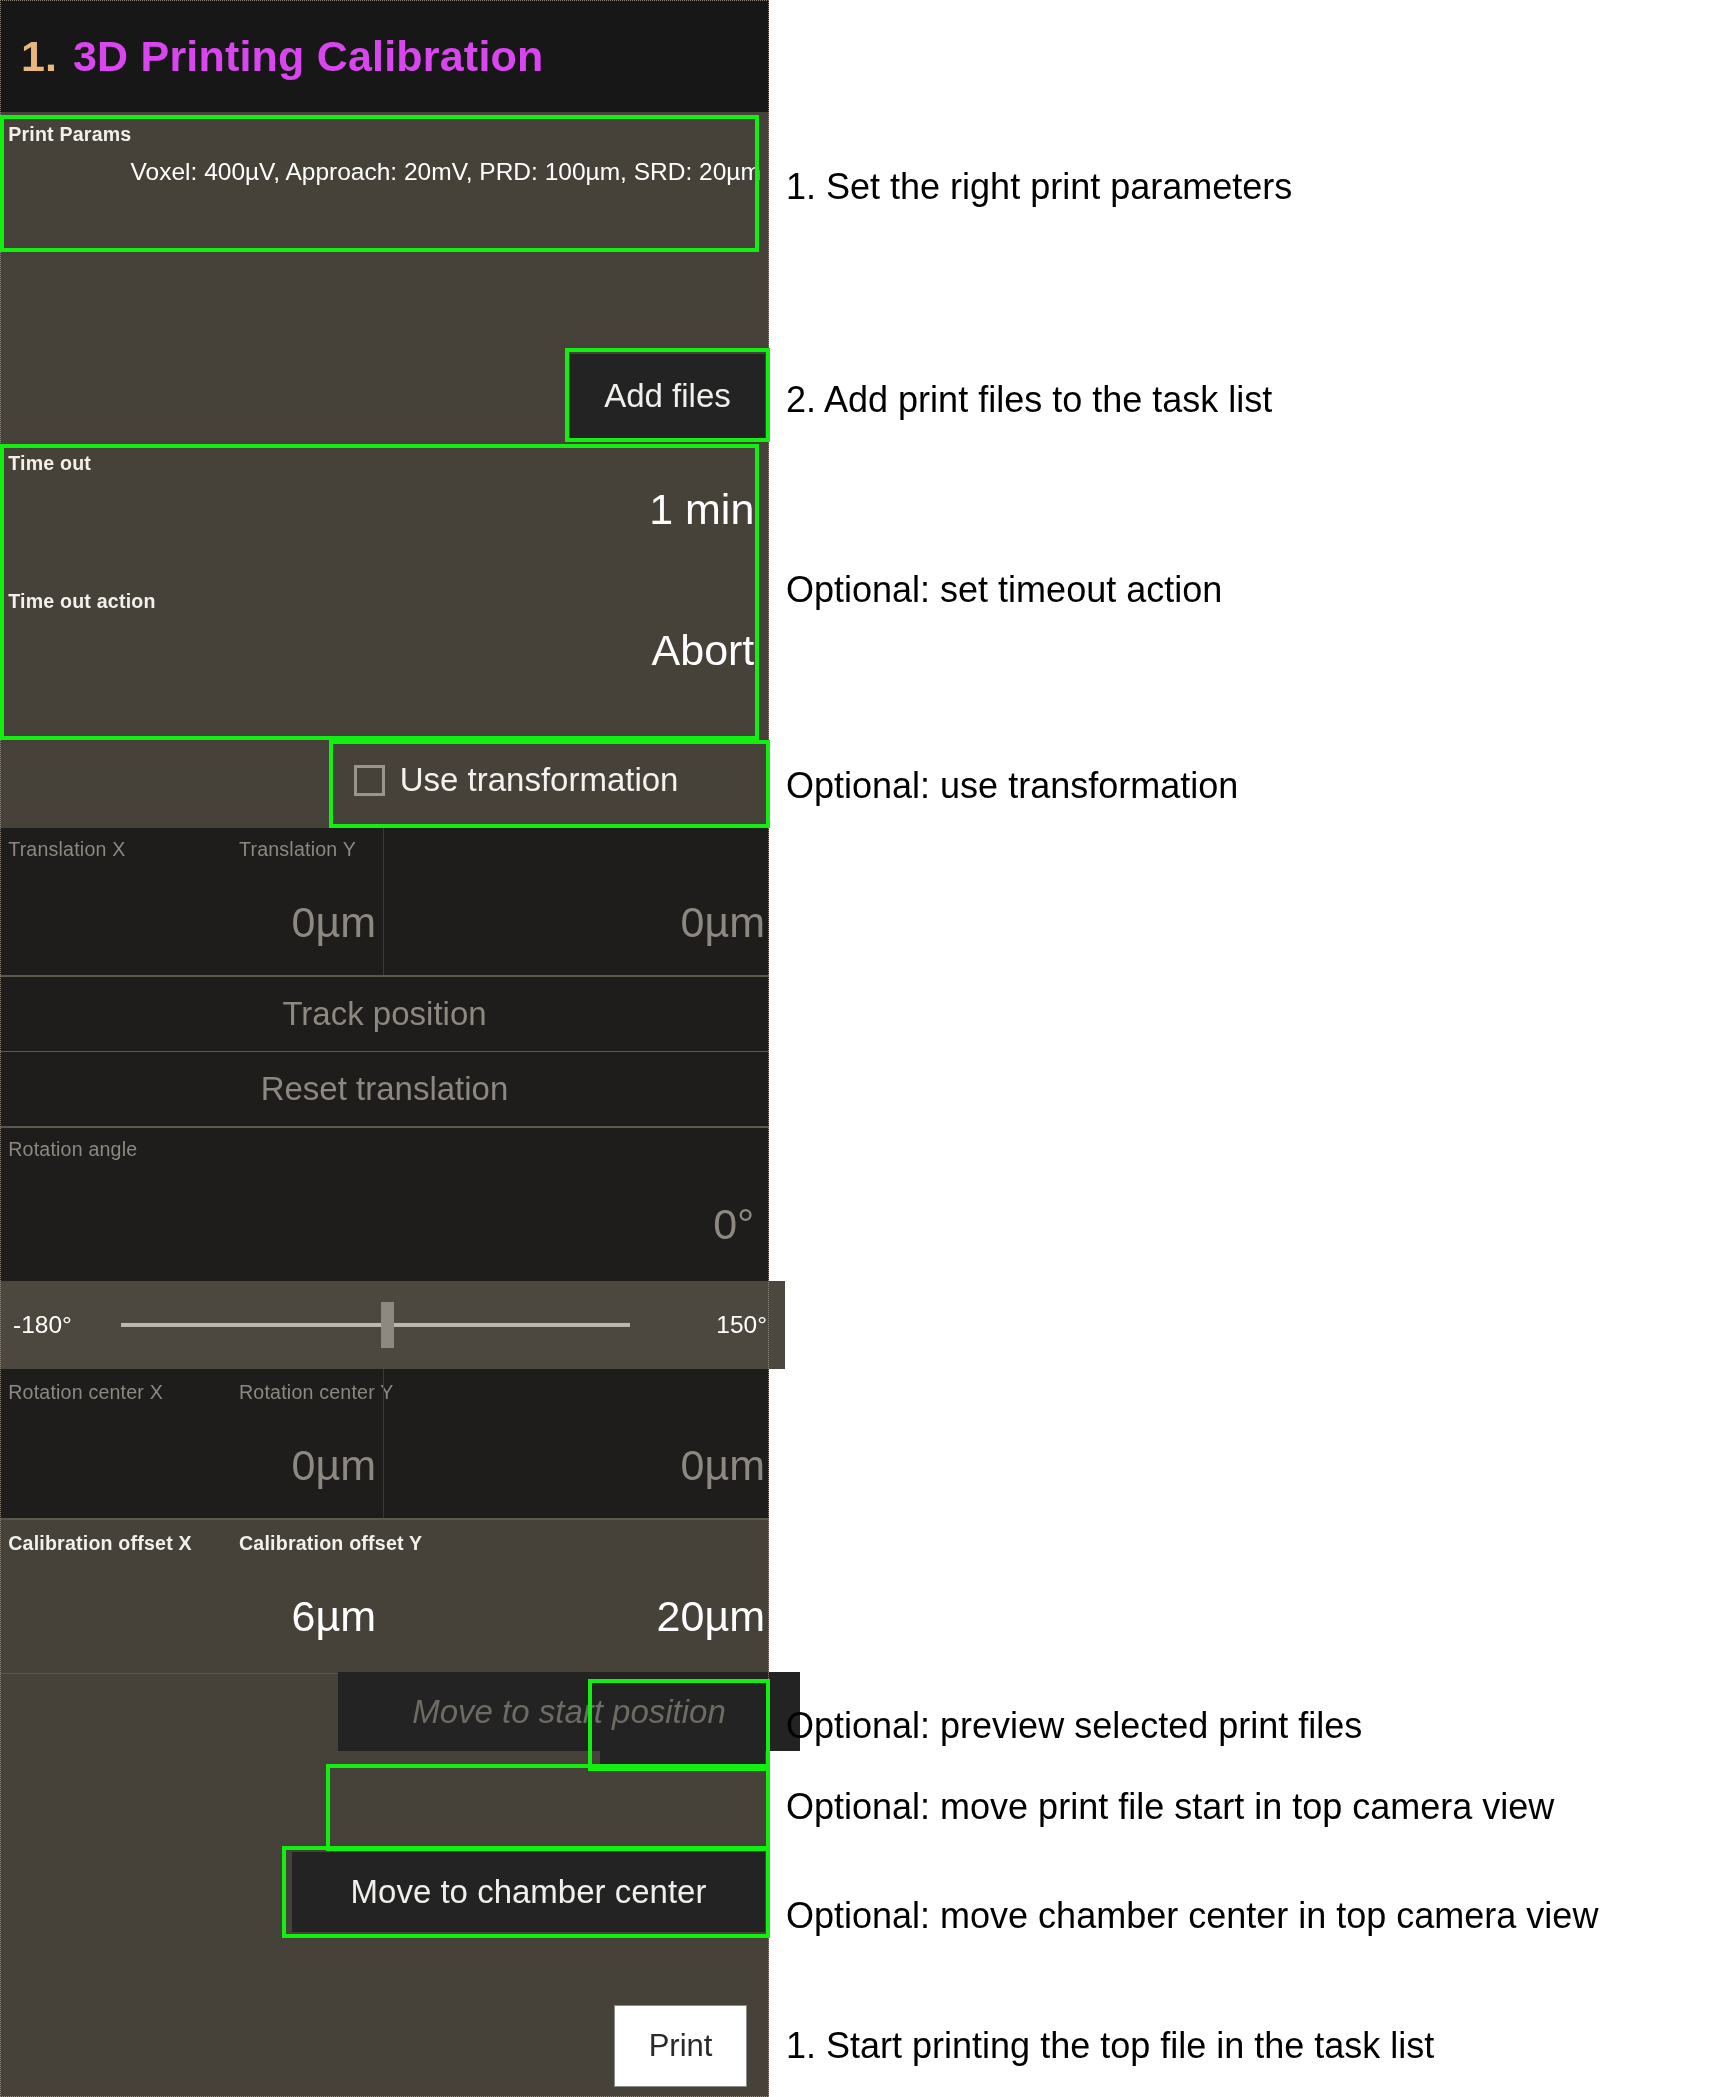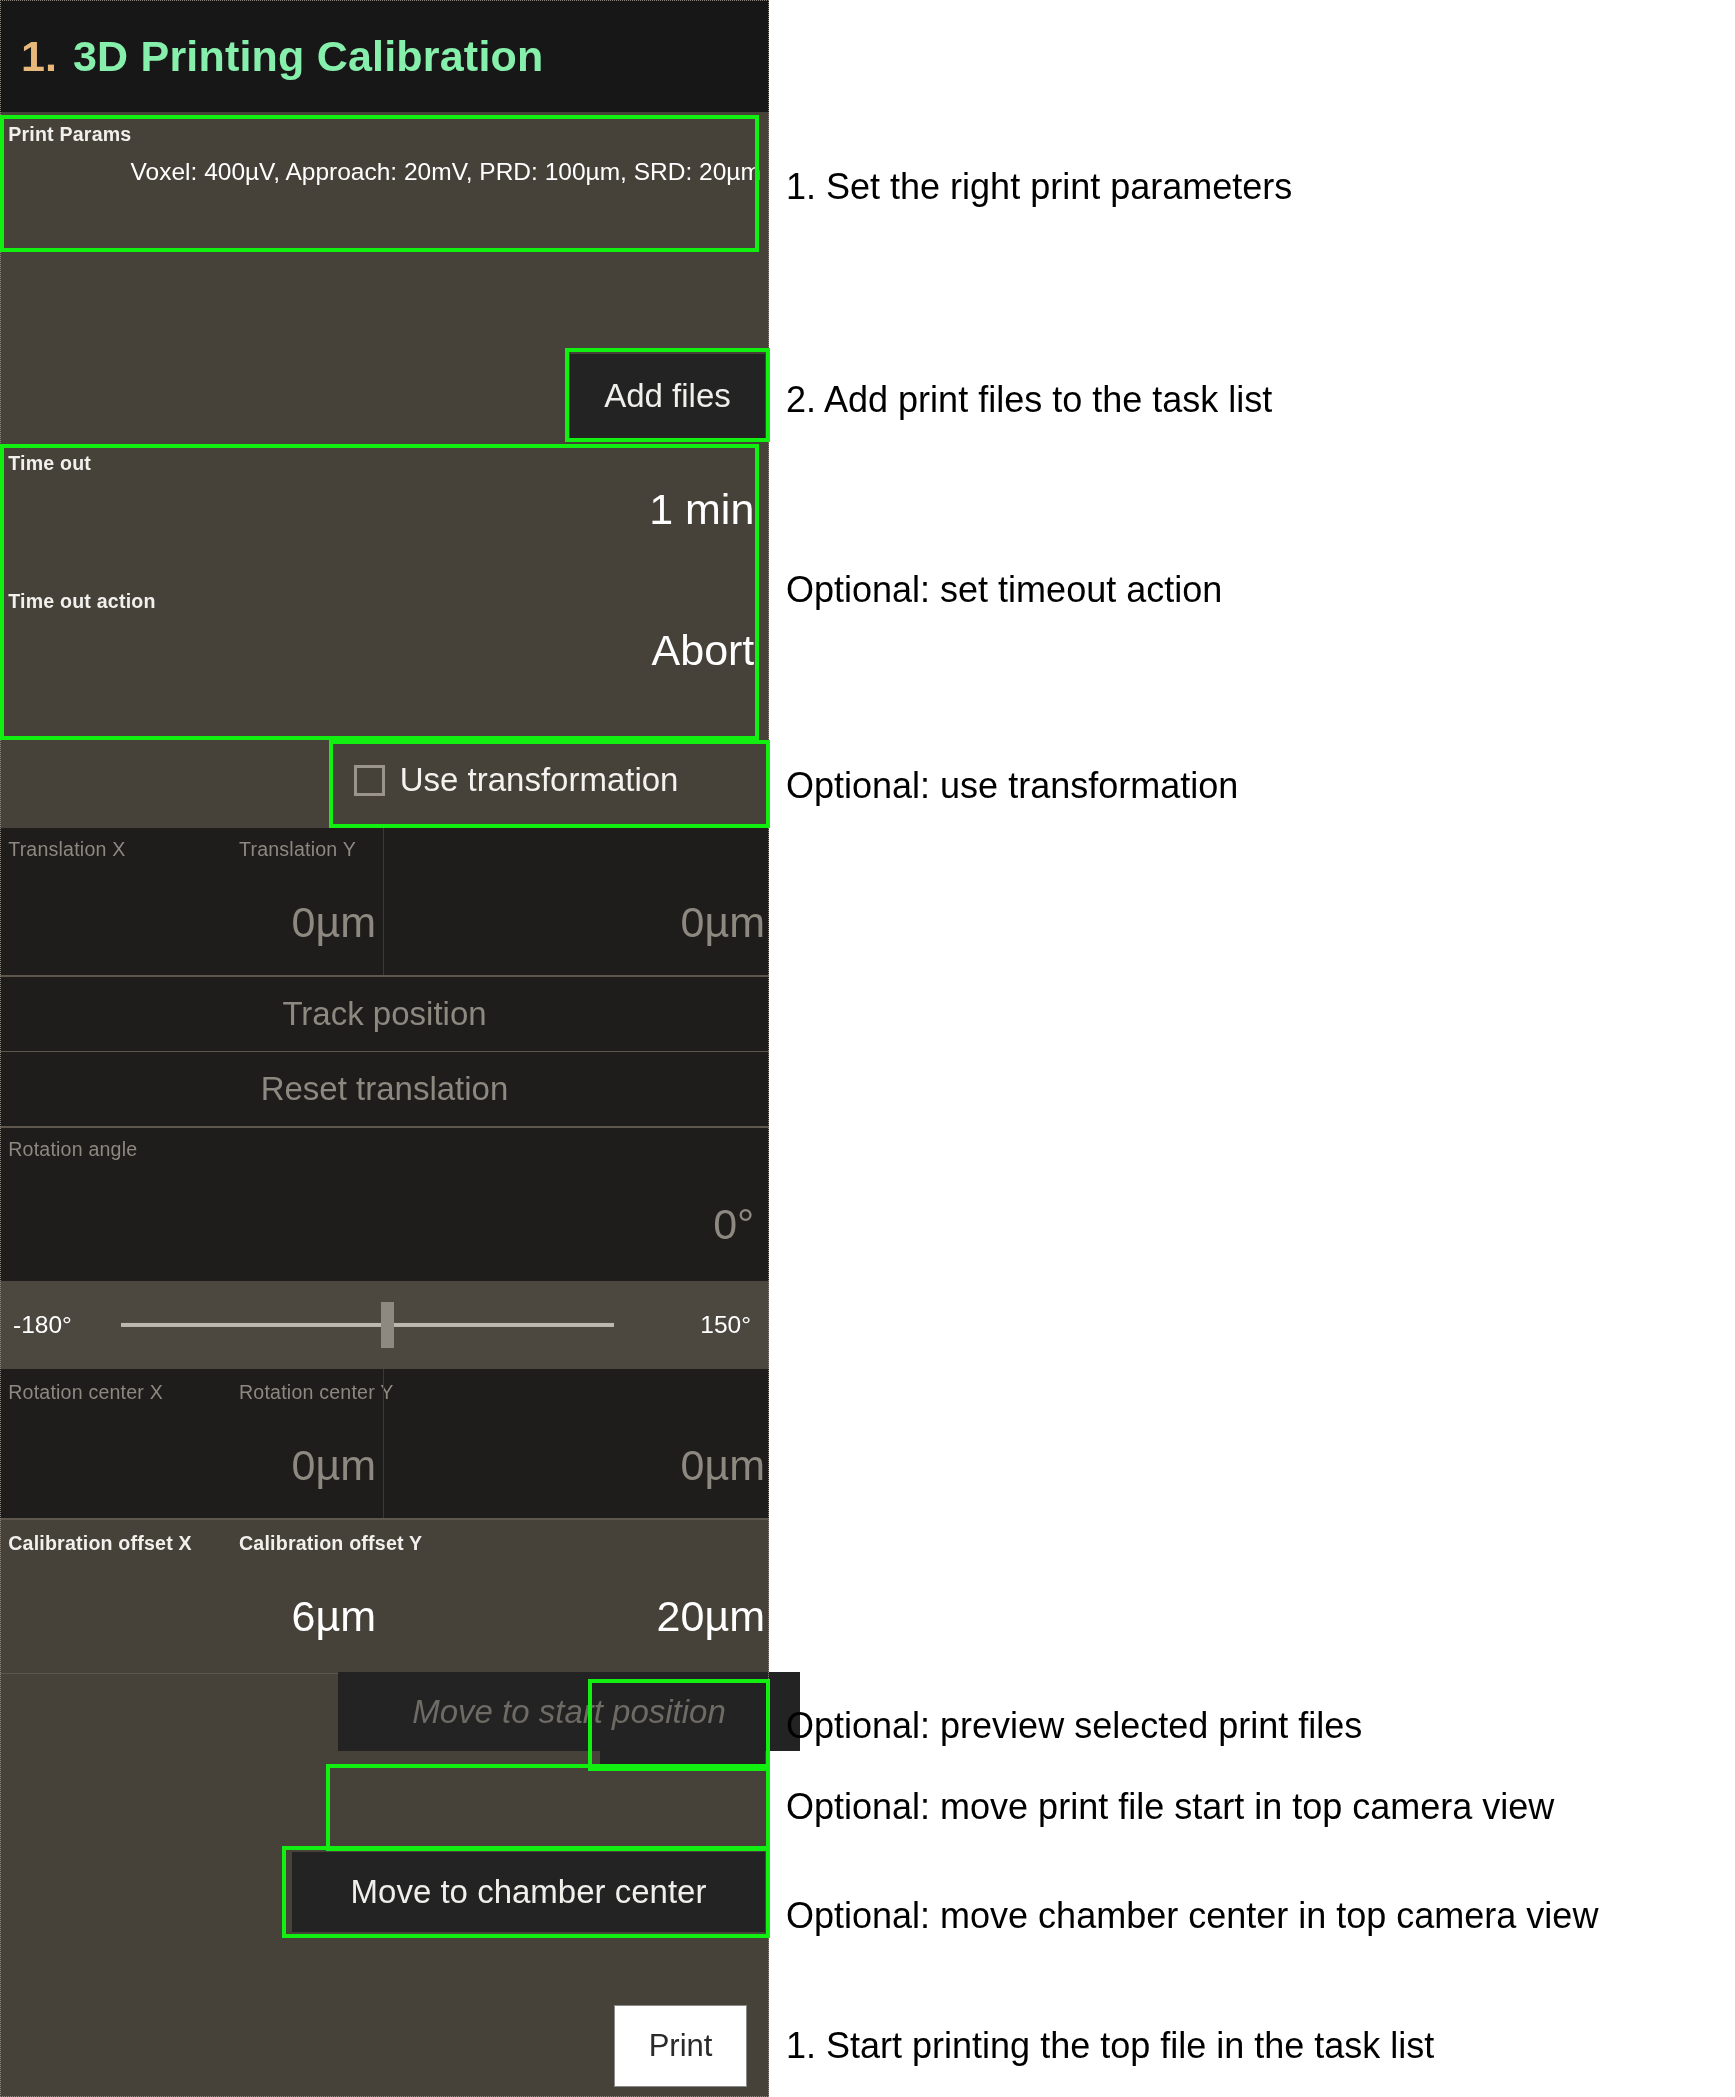--- a/index.html
+++ b/index.html
@@ -23,21 +23,21 @@
   .titlebar{
     position:absolute;left:0;top:0;width:769px;height:112px;
     background:#171717;
     display:flex;align-items:center;
   }
   .title-num{
     color:#e8b87a;font-size:43px;font-weight:600;
     margin-left:21px;width:52px;
   }
   .title-text{
-    color:#86efac;font-size:43px;font-weight:600;
+    color:#d946ef;font-size:43px;font-weight:600;
     letter-spacing:0.2px;
   }
 
   
   .row{position:absolute;left:0;width:769px;box-sizing:border-box;}
   .on   {background:#474239;}
   .off  {background:#1e1d1b;}
 
   .sep{position:absolute;left:0;width:769px;height:1.6px;background:#5d574d;}
 
@@ -80,21 +80,21 @@
   #use-transformation-control{
     position:absolute;display:flex;align-items:center;gap:14.7px;
   }
   .checkbox-box{
     width:31px;height:31px;border:3.3px solid #9a948b;background:transparent;
     box-sizing:border-box;
   }
   .checkbox-label{color:#f4f2ee;font-size:33px;font-weight:500;}
 
   
-  #rotation-slider-row{position:absolute;left:0;width:769px;background:#4d483f;}
+  #rotation-slider-row{position:absolute;left:0;width:769px;background:#4d483f;padding-left:16px;}
   .slider-end{
     position:absolute;top:50%;transform:translateY(-50%);
     color:#ffffff;font-size:24.5px;font-weight:500;
   }
   #slider-track{
     position:absolute;height:4.1px;background:#bdb8b0;top:50%;
     transform:translateY(-50%);
   }
   #slider-thumb{
     position:absolute;width:13px;height:46px;background:#8e8980;

